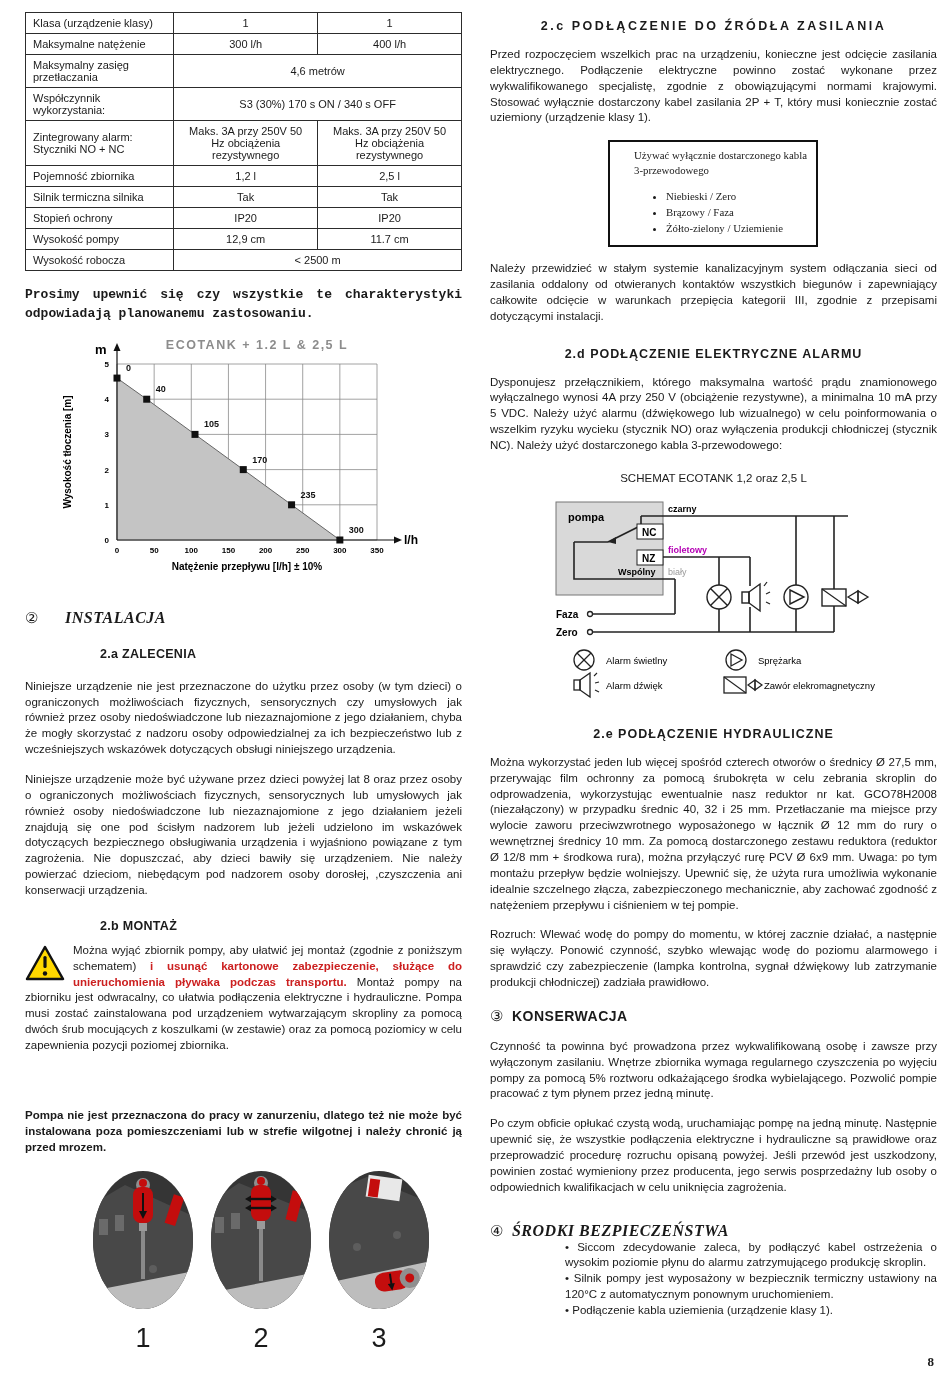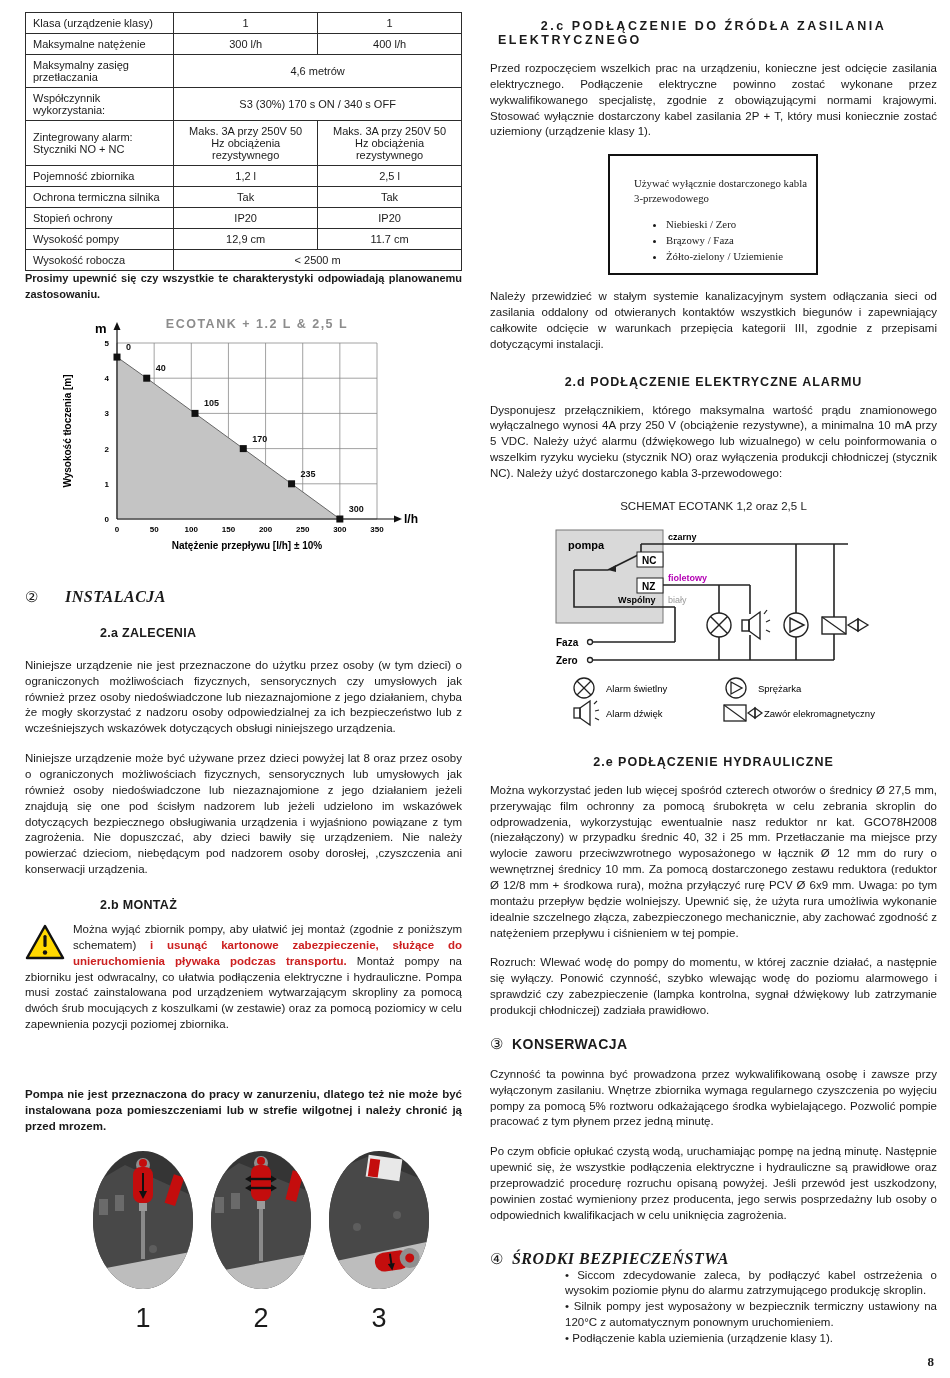--- a/index.html
+++ b/index.html
@@ -12,21 +12,21 @@
   #right-col { left:490px; width:447px; padding-top:15px; }
 
   
   table.spec { width:100%; border-collapse:collapse; font-size:11px; }
   table.spec td { border:1.6px solid #2c2c2c; padding:4px 7px; vertical-align:middle; }
   table.spec td.lbl { width:34%; text-align:left; }
   table.spec td.val { width:33%; text-align:center; }
 
   p.body-p { font-size:11.5px; line-height:1.38; text-align:justify; margin-top:14px; }
   .bold { font-weight:bold; }
-  #note-bold { font-weight:bold; margin-top:0; font-size:11px; line-height:1.45; text-align:justify; }
+  #note-bold { font-weight:bold; margin-top:15px; font-size:13px; line-height:1.45; text-align:justify;font-family:Liberation Mono, monospace; }
 
   #chart-wrap { margin:8px 0 0 30px; }
 
   .sec-head-serif { font-family:"Liberation Serif", serif; font-style:italic; font-weight:bold;
     font-size:16px; letter-spacing:0.5px; margin-top:18px; }
   .sec-head-serif .circ { font-style:normal; font-weight:normal; font-size:15px; margin-right:26px; }
   .sub-head { font-weight:bold; font-size:12.5px; margin:20px 0 0 75px; letter-spacing:0.3px; }
 
   
   #montaz-warn { margin-top:10px; font-size:11.5px; line-height:1.38; text-align:justify; }
@@ -38,21 +38,21 @@
   #photos-row { display:flex; margin:14px 0 0 62px; gap:6px; }
   .photo-block { width:112px; text-align:center; }
   .photo-block .step-num { font-size:27px; margin-top:4px; font-weight:normal; }
 
   
   #h2c { font-weight:bold; font-size:12.5px; letter-spacing:2.5px; margin-top:4px; }
   #h2c .l1 { display:block; text-align:center; }
   #h2c .l2 { display:block; margin-left:8px; }
   .center-head { font-weight:bold; font-size:12.5px; text-align:center; margin-top:22px; letter-spacing:1px; }
   #cable-box { width:210px; margin:14px 0 0 118px; border:2px solid #111;
-    font-family:"Liberation Serif", serif; font-size:10.8px; padding:20px 8px 10px 8px; line-height:1.35; }
+    font-family:"Liberation Serif", serif; font-size:10.8px; padding:6px 8px 10px 8px; line-height:1.35; }
   #cable-box .box-title { padding-left:16px; }
   #cable-box ul { margin:12px 0 0 48px; }
   #cable-box li { margin-top:1px; }
   #schemat-caption { text-align:center; font-size:11.5px; margin-top:18px; }
   #schematic-wrap { margin:10px 0 0 48px; }
 
   .big-head-sans { font-size:14px; font-weight:bold; margin-top:16px; letter-spacing:0.5px; }
   .big-head-sans .circ { font-weight:normal; font-size:15px; margin-right:8px; }
   #h4 { margin-top:26px; }
 
@@ -93,21 +93,21 @@
           <td class="lbl">Zintegrowany alarm: Styczniki NO + NC</td>
           <td class="val">Maks. 3A przy 250V 50 Hz obciążenia rezystywnego</td>
           <td class="val">Maks. 3A przy 250V 50 Hz obciążenia rezystywnego</td>
         </tr>
         <tr>
           <td class="lbl">Pojemność zbiornika</td>
           <td class="val">1,2 l</td>
           <td class="val">2,5 l</td>
         </tr>
         <tr>
-          <td class="lbl">Ochrona termiczna silnika</td>
+          <td class="lbl">Silnik termiczna silnika</td>
           <td class="val">Tak</td>
           <td class="val">Tak</td>
         </tr>
         <tr>
           <td class="lbl">Stopień ochrony</td>
           <td class="val">IP20</td>
           <td class="val">IP20</td>
         </tr>
         <tr>
           <td class="lbl">Wysokość pompy</td>
@@ -281,21 +281,20 @@
       </svg>
       <div class="step-num">3</div>
     </div>
   </div>
 </div>
 
 <div class="col" id="right-col">
 
   <div id="h2c">
     <span class="l1">2.c PODŁĄCZENIE DO ŹRÓDŁA ZASILANIA</span>
-    <span class="l2">ELEKTRYCZNEGO</span>
   </div>
 
   <p class="body-p">Przed rozpoczęciem wszelkich prac na urządzeniu, konieczne jest odcięcie zasilania elektrycznego. Podłączenie elektryczne powinno zostać wykonane przez wykwalifikowanego specjalistę, zgodnie z obowiązującymi normami krajowymi. Stosować wyłącznie dostarczony kabel zasilania 2P + T, który musi koniecznie zostać uziemiony (urządzenie klasy 1).</p>
 
   <div id="cable-box">
     <div class="box-title">Używać wyłącznie dostarczonego kabla 3-przewodowego</div>
     <ul>
         <li>Niebieski / Zero</li>
         <li>Brązowy / Faza</li>
         <li>Żółto-zielony / Uziemienie</li>

